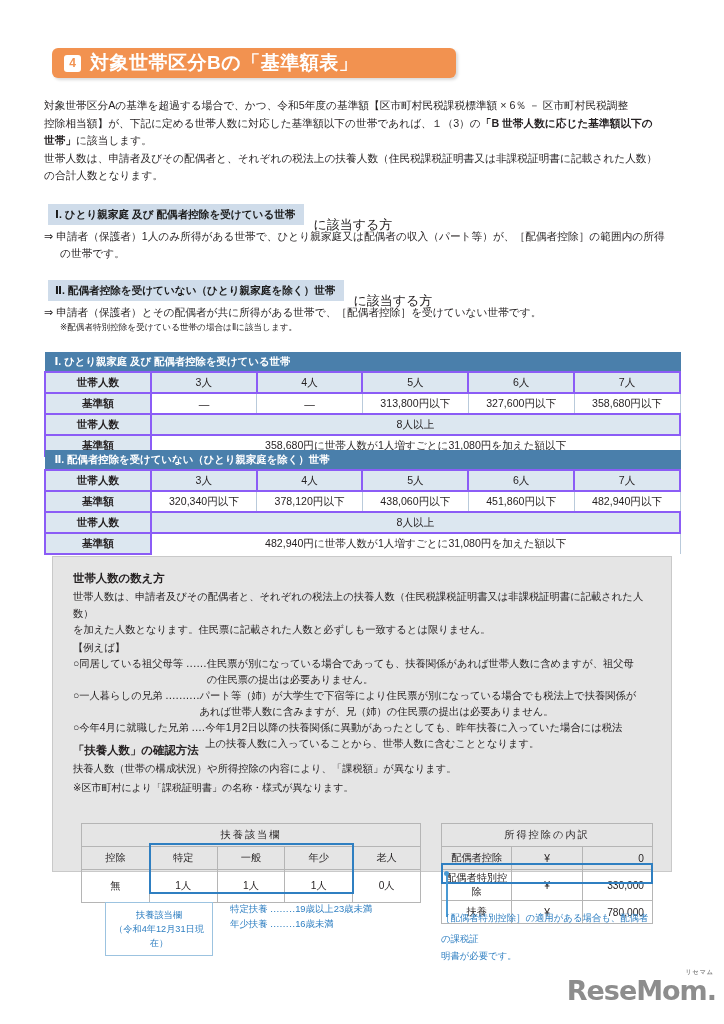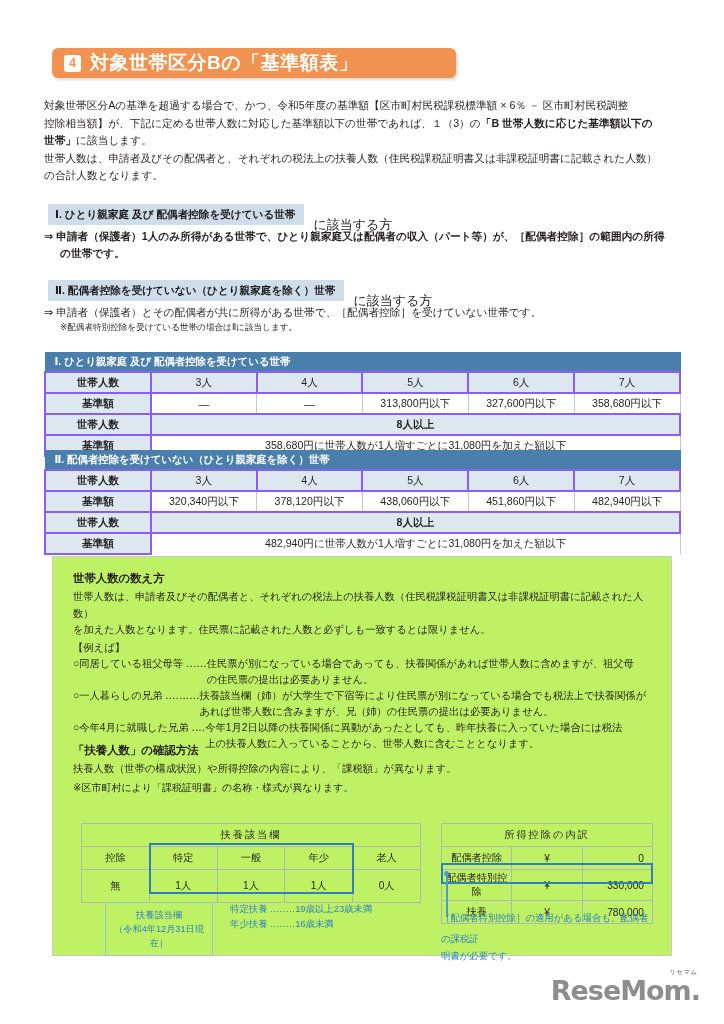--- a/index.html
+++ b/index.html
@@ -64,26 +64,26 @@
   }
   table.main tr.hdr td{
     background:#4a7fab;color:#ffffff;font-weight:bold;
     text-align:left;padding-left:9px;height:18px;font-size:10.4px;
     border:1px solid #4a7fab;
   }
   table.main td.lbl{background:#dce7f0;font-weight:bold;color:#231f20;}
   table.main td.val{background:#ffffff;border-left:1px solid #b9cadb;border-right:1px solid #b9cadb;
     border-top:1px solid #ffffff;border-bottom:1px solid #ffffff;}
   table.main td.valb{background:#dce7f0;}
-  .rule{border-top:1px solid #9fb6cb;font-weight:bold;}
+  .rule{border-top:1px solid #9fb6cb;}
 
   
   .box{
-    position:absolute;left:52px;top:556px;width:620px;height:400px;
-    border:1px solid #c9c9c9;background:#bef264;box-sizing:border-box;
+    position:absolute;left:52px;top:556px;width:620px;height:316px;
+    border:1px solid #c9c9c9;background:#e5e5e5;box-sizing:border-box;
   }
   .bx-h{font-size:11.4px;font-weight:bold;margin:0 0 3px 0;color:#231f20;}
   .bx-p{font-size:10.3px;line-height:16.5px;color:#231f20;margin:0;}
   .bx-note{font-size:10px;line-height:13.5px;color:#231f20;margin:0;}
   .ex-row{display:flex;font-size:10.3px;line-height:16px;margin-top:0;}
   .ex-key{white-space:nowrap;flex:0 0 auto;}
   .ex-val{flex:1 1 auto;}
 
   
   table.mini{border-collapse:collapse;table-layout:fixed;font-size:10.2px;}
@@ -93,21 +93,21 @@
     border:1px solid #9cc3e0;color:#2f7fc1;font-size:9.2px;line-height:14px;
     text-align:center;padding:5px 6px;box-sizing:border-box;
   }
   .legend{font-size:9.4px;line-height:14.5px;color:#2f7fc1;white-space:nowrap;}
 
   .connector{position:absolute;background:#4a9ad4;}
   .dot{position:absolute;width:5px;height:5px;border-radius:50%;background:#4a9ad4;}
 
   
   .logo{
-    position:absolute;right:24px;bottom:18px;
+    position:absolute;right:8px;bottom:18px;
     font-family:"DejaVu Sans",sans-serif;
     font-size:27px;font-weight:bold;color:#8d8d8d;letter-spacing:-1px;
   }
   .logo .ruby{
     position:absolute;right:2px;top:-7px;font-size:6px;letter-spacing:1px;font-weight:bold;
   }
 </style>
 </head>
 <body>
 
@@ -123,21 +123,21 @@
     <span>控除相当額】が、下記に定める世帯人数に対応した基準額以下の世帯であれば、１（3）の</span><b>「B 世帯人数に応じた基準額以下の</b><br>
     <b>世帯」</b><span>に該当します。</span><br>
     <span>世帯人数は、申請者及びその配偶者と、それぞれの税法上の扶養人数（住民税課税証明書又は非課税証明書に記載された人数）</span><br>
     <span>の合計人数となります。</span>
   </div>
 
   <div class="rs" style="top:195px;">
     <span class="chip">Ⅰ. ひとり親家庭 及び 配偶者控除を受けている世帯</span>
     <span class="after">に該当する方</span>
   </div>
-  <div class="arrowline" style="top:228px;font-weight:bold;">
+  <div class="arrowline" style="top:228px;">
     <span class="arw">⇒</span>
     <span>申請者（保護者）1人のみ所得がある世帯で、ひとり親家庭又は配偶者の収入（パート等）が、［配偶者控除］の範囲内の所得</span><br>
     <span style="margin-left:16px;">の世帯です。</span>
   </div>
 
   <div class="rs" style="top:271px;">
     <span class="chip">Ⅱ. 配偶者控除を受けていない（ひとり親家庭を除く）世帯</span>
     <span class="after">に該当する方</span>
   </div>
   <div class="arrowline" style="top:304px;">
@@ -225,21 +225,21 @@
       <div class="ex-row">
         <span class="ex-key">○同居している祖父母等 ‥‥‥</span>
         <span class="ex-val">
           <span>住民票が別になっている場合であっても、扶養関係があれば世帯人数に含めますが、祖父母</span><br>
           <span>の住民票の提出は必要ありません。</span>
         </span>
       </div>
       <div class="ex-row">
         <span class="ex-key">○一人暮らしの兄弟 ‥‥‥‥‥</span>
         <span class="ex-val">
-          <span>扶養該当欄（姉）が大学生で下宿等により住民票が別になっている場合でも税法上で扶養関係が</span><br>
+          <span>パート等（姉）が大学生で下宿等により住民票が別になっている場合でも税法上で扶養関係が</span><br>
           <span>あれば世帯人数に含みますが、兄（姉）の住民票の提出は必要ありません。</span>
         </span>
       </div>
       <div class="ex-row">
         <span class="ex-key">○今年4月に就職した兄弟 ‥‥</span>
         <span class="ex-val">
           <span>今年1月2日以降の扶養関係に異動があったとしても、昨年扶養に入っていた場合には税法</span><br>
           <span>上の扶養人数に入っていることから、世帯人数に含むこととなります。</span>
         </span>
       </div>

